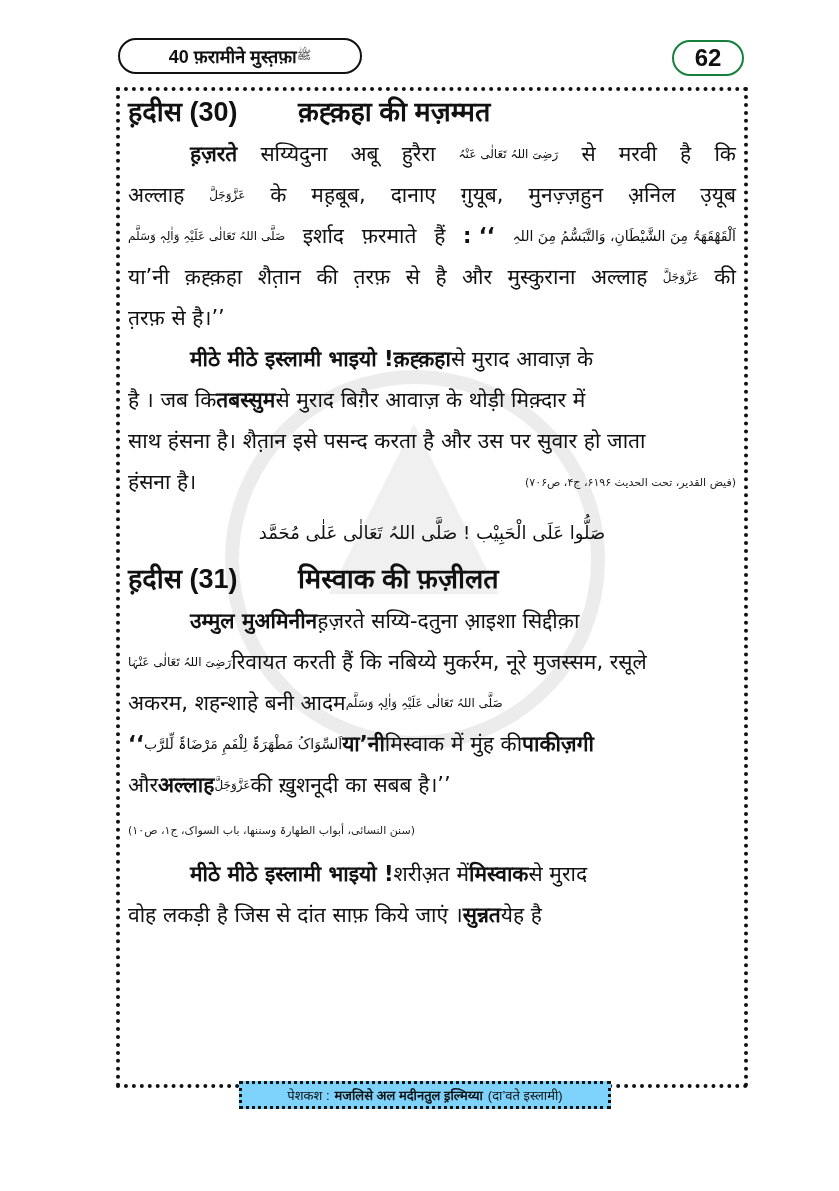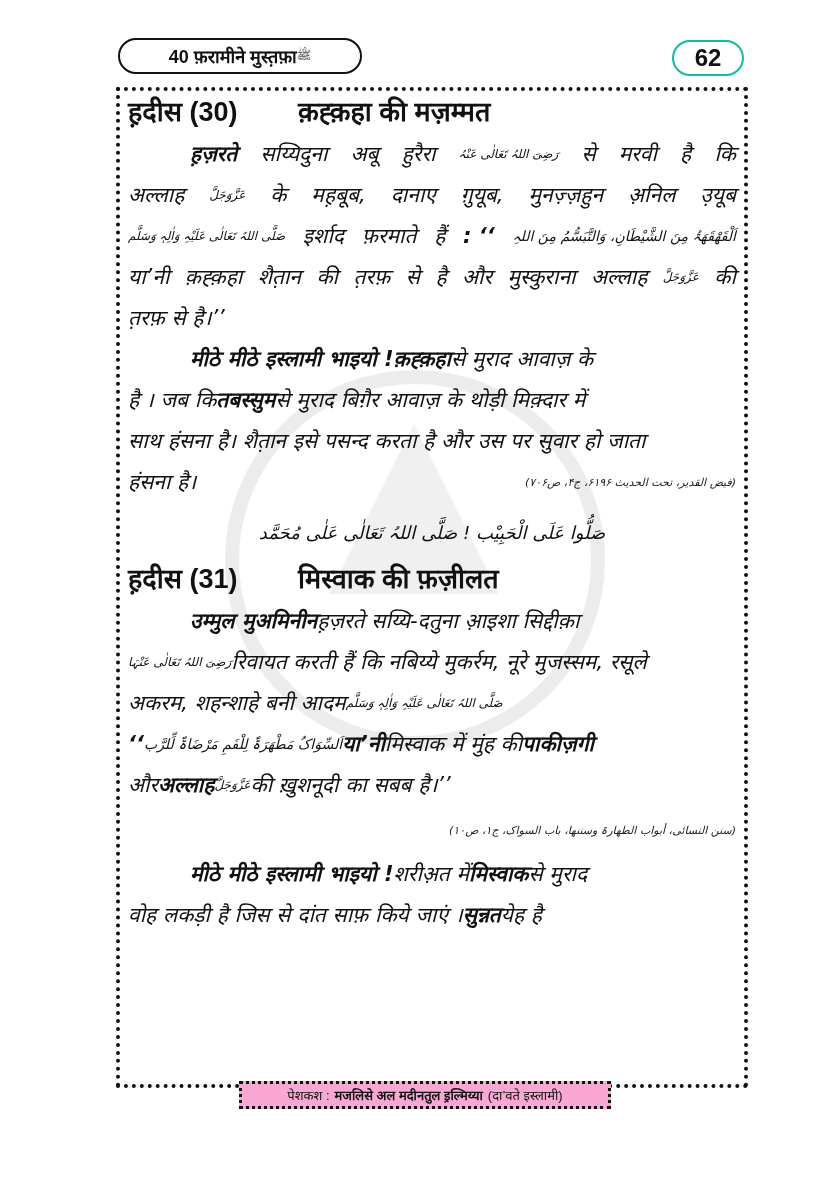--- a/index.html
+++ b/index.html
@@ -10,21 +10,21 @@
     }
     .book-pill {
       position: absolute; left: 118px; top: 38px; width: 244px; height: 36px;
       border: 2px solid #111; border-radius: 20px; box-sizing: border-box;
       display: flex; align-items: center; justify-content: center; 
       font-family: "Liberation Sans", sans-serif; font-weight: bold; font-size: 18px;
     }
     .book-pill .saw { font-family: "DejaVu Sans", sans-serif; font-size: 12px; font-weight: normal; }
     .page-pill {
       position: absolute; left: 672px; top: 40px; width: 72px; height: 36px;
-      border: 2px solid #14b8a6; border-radius: 20px; box-sizing: border-box;
+      border: 2px solid #15803d; border-radius: 20px; box-sizing: border-box;
       display: flex; align-items: center; justify-content: center;
       font-family: "Liberation Sans", sans-serif; font-weight: bold; font-size: 24px;
     }
     .frame {
       position: absolute; left: 116px; top: 87px; width: 632px; height: 1001px;
       border: 4px dotted #111; box-sizing: border-box;
     }
     .watermark {
       position: absolute; left: 225px; top: 370px; width: 380px; height: 380px;
       border-radius: 50%; border: 14px solid #ececec; box-sizing: border-box;
@@ -38,32 +38,32 @@
       border-bottom: 170px solid #f0f0f0;
     }
     .content {
       position: absolute; left: 128px; top: 86px; width: 608px;
     }
     .h { font-family: "Liberation Sans", sans-serif; font-weight: bold; font-size: 27px;
          height: 48px; display: flex; align-items: center; }
     .h .num { width: 170px; }
     .line {
       height: 41px; line-height: 41px; font-size: 21px; white-space: nowrap;
-      display: flex; justify-content: space-between; align-items: center; font-style: italic;
+      display: flex; justify-content: space-between; align-items: center;
     }
     .line.indent { padding-left: 62px; }
     .line.left { justify-content: flex-start; gap: 0; }
     .line.center { justify-content: center; align-items: flex-end; }
     b, .b { font-weight: bold; }
     .ar { font-family: "DejaVu Sans", sans-serif; font-size: 12px; direction: rtl; unicode-bidi: isolate; }
     .ar-big { font-family: "DejaVu Sans", sans-serif; font-size: 18px; direction: rtl; unicode-bidi: isolate; }
     .ref { font-family: "DejaVu Sans", sans-serif; font-size: 11px; direction: rtl; unicode-bidi: isolate; color: #222; }
     .footer-box {
       position: absolute; left: 239px; top: 1081px; width: 372px; height: 28px;
-      border: 3px dotted #111; background: #f9a8d4; box-sizing: border-box;
+      border: 3px dotted #111; background: #7dd3fc; box-sizing: border-box;
       display: flex; align-items: center; justify-content: center; gap: 5px;
       font-size: 13px; font-family: "Liberation Sans", sans-serif;
     }
   </style>
 </head>
 <body>
 
 <div class="book-pill">
   <span>40 फ़रामीने मुस्त़फ़ा</span>
   <span class="saw">ﷺ</span>
@@ -176,21 +176,21 @@
     <b>या’नी</b>
     <span>मिस्वाक में मुंह की</span>
     <b>पाकीज़गी</b>
   </div>
   <div class="line left">
     <span>और</span>
     <b>अल्लाह</b>
     <span class="ar">عَزَّوَجَلَّ</span>
     <span>की ख़ुशनूदी का सबब है।’’</span>
   </div>
-  <div class="line" style="justify-content:flex-end;height:48px">
+  <div class="line" style="justify-content:flex-start;height:48px">
     <span class="ref">(سنن النسائی، أبواب الطھارۃ وسننھا، باب السواک، ج۱، ص۱۰)</span>
   </div>
 
   <div class="line indent left">
     <b>मीठे मीठे इस्लामी भाइयो !</b>
     <span>शरीअ़त में</span>
     <b>मिस्वाक</b>
     <span>से मुराद</span>
   </div>
   <div class="line left">

